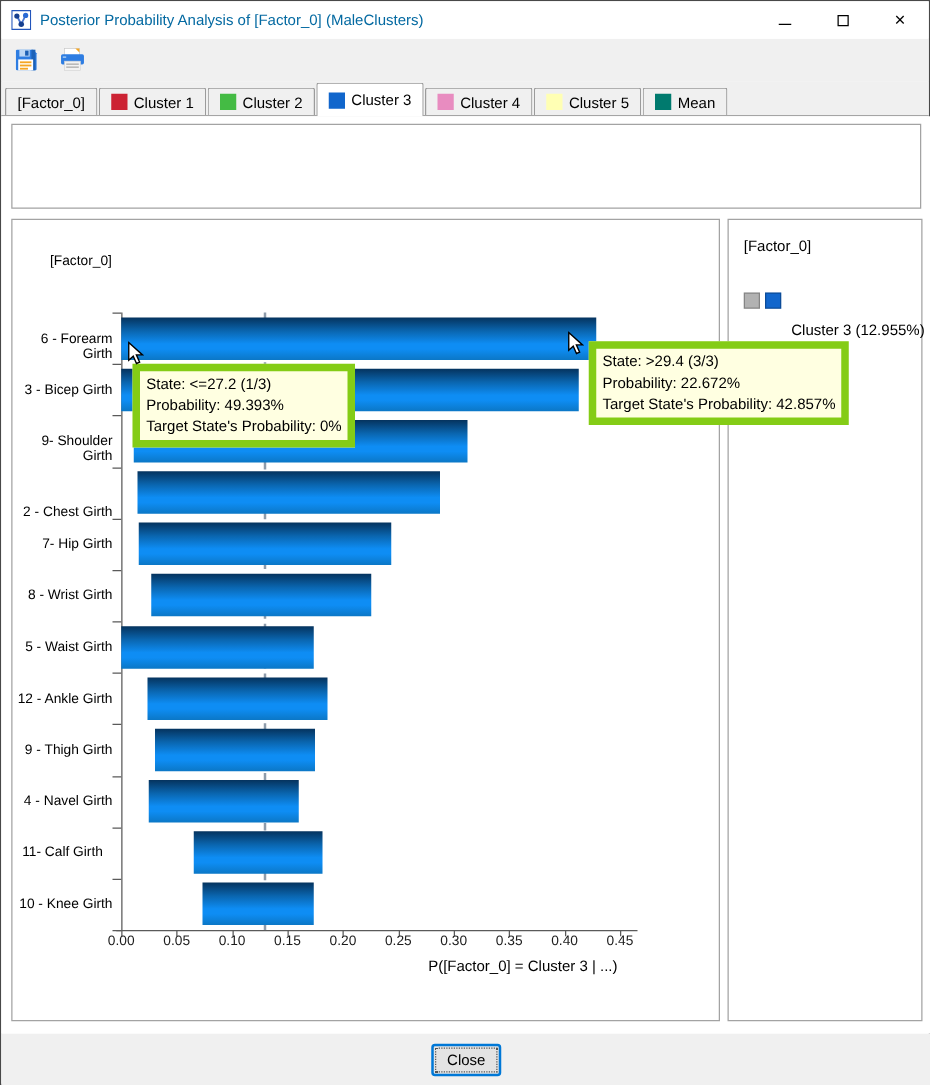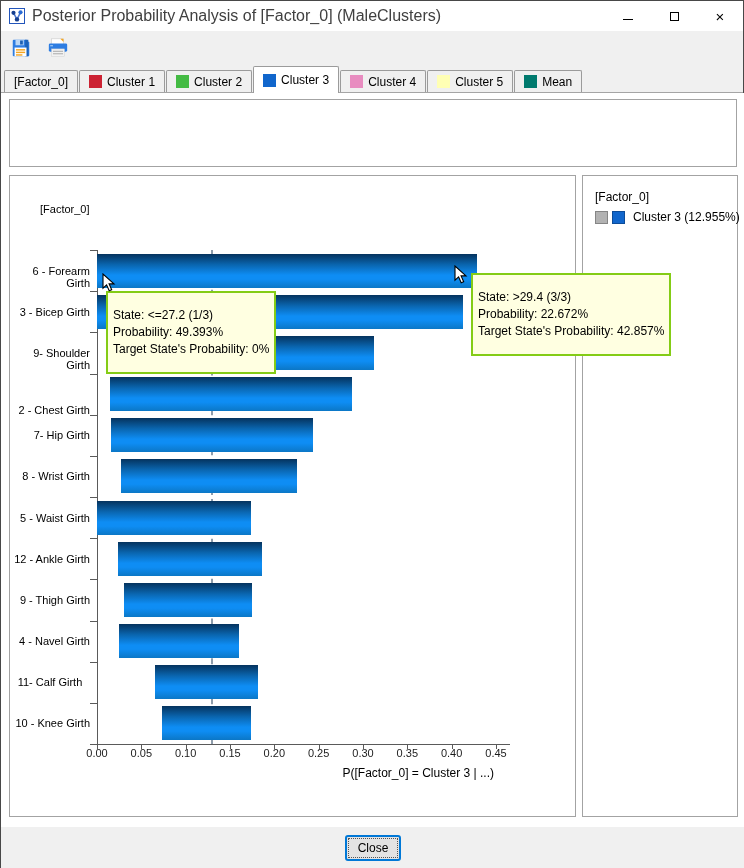--- a/index.html
+++ b/index.html
@@ -3,21 +3,21 @@
 <meta charset="utf-8">
 <style>
   * { box-sizing: border-box; margin: 0; padding: 0; }
   html,body { width: 744px; height: 868px; overflow: hidden; }
   body { font-family: "Liberation Sans", sans-serif; background: #fff; position: relative; }
   .window { width: 744px; height: 868px; border: 1px solid #484848; position: relative; background: #fff; }
 
   
   .titlebar { height: 30px; background: #fff; display: flex; align-items: center; padding-left: 8px; position: relative; }
   .app-icon { margin-right: 7px; flex: 0 0 auto; }
-  .title { font-size: 16px; color: #404040; }
+  .title { font-size: 12px; color: #0369a1; }
   .win-controls { position: absolute; right: 0; top: 0; height: 30px; display: flex; }
   .win-btn { width: 46px; height: 30px; display: flex; align-items: center; justify-content: center; cursor: default; }
   .glyph-min { display: inline-block; width: 10px; border-bottom: 1px solid #000; margin-top: 6px; }
   .glyph-max { display: inline-block; width: 9px; height: 9px; border: 1px solid #000; }
   .glyph-close { font-size: 15px; line-height: 15px; color: #000; }
 
   
   .toolbar { height: 34px; background: #f0f0f0; display: flex; align-items: center; padding-left: 7px; gap: 11px; }
   .tool-btn { background: transparent; border: none; padding: 2px; display: flex; align-items: center; }
 
@@ -43,30 +43,30 @@
   .tick-y { position: absolute; height: 1px; background: #5a5a5a; }
   .tick-x { position: absolute; width: 1px; background: #5a5a5a; }
   .tick-x-label { position: absolute; width: 40px; text-align: center; font-size: 11px; color: #1c1c1c; }
   .cat-label { position: absolute; left: 0; width: 80px; text-align: right; font-size: 11px; color: #000; line-height: 12px; }
   .bar { position: absolute; height: 34px; }
   .mean-line { position: absolute; width: 0; border-left: 2px dashed #8e9cab; }
 
   .legend-title { position: absolute; left: 12px; top: 14px; font-size: 12px; color: #000; }
   .legend-item { position: absolute; left: 12px; top: 34px; display: flex; align-items: center; }
   .legend-sq { width: 13px; height: 13px; display: inline-block; margin-right: 4px; border: 1px solid rgba(0,0,0,0.25); }
-  .legend-label { font-size: 12px; margin-left: 4px; white-space: nowrap; }
+  .legend-label { font-size: 12px; margin-left: 4px; white-space: nowrap; margin-top: 47px; }
 
   
   .footer { position: absolute; left: 0; top: 826px; width: 744px; height: 41px; background: #f0f0f0; display: flex; justify-content: center; }
   .close-btn { margin-top: 8px; height: 26px; min-width: 56px; padding: 0 10px; font-size: 12px; font-family: "Liberation Sans", sans-serif;
                background: #e3e3e3; border: 2px solid #0078d7; border-radius: 3px; color: #000;
                outline: 1px dotted #555; outline-offset: -4px; }
 
   
-  .tooltip { position: absolute; background: #ffffe1; border: 2px solid #84cc16; padding: 14px 5px; font-size: 12px; line-height: 17px;
+  .tooltip { position: absolute; background: #ffffe1; border: 6px solid #84cc16; padding: 2px 5px; font-size: 12px; line-height: 17px;
              color: #000; white-space: nowrap; z-index: 10; }
   .cursor { position: absolute; z-index: 11; }
 </style>
 </head>
 <body>
 
 <div class="window">
 
   <div class="titlebar">
     <svg class="app-icon" width="16" height="16" viewBox="0 0 16 16">

